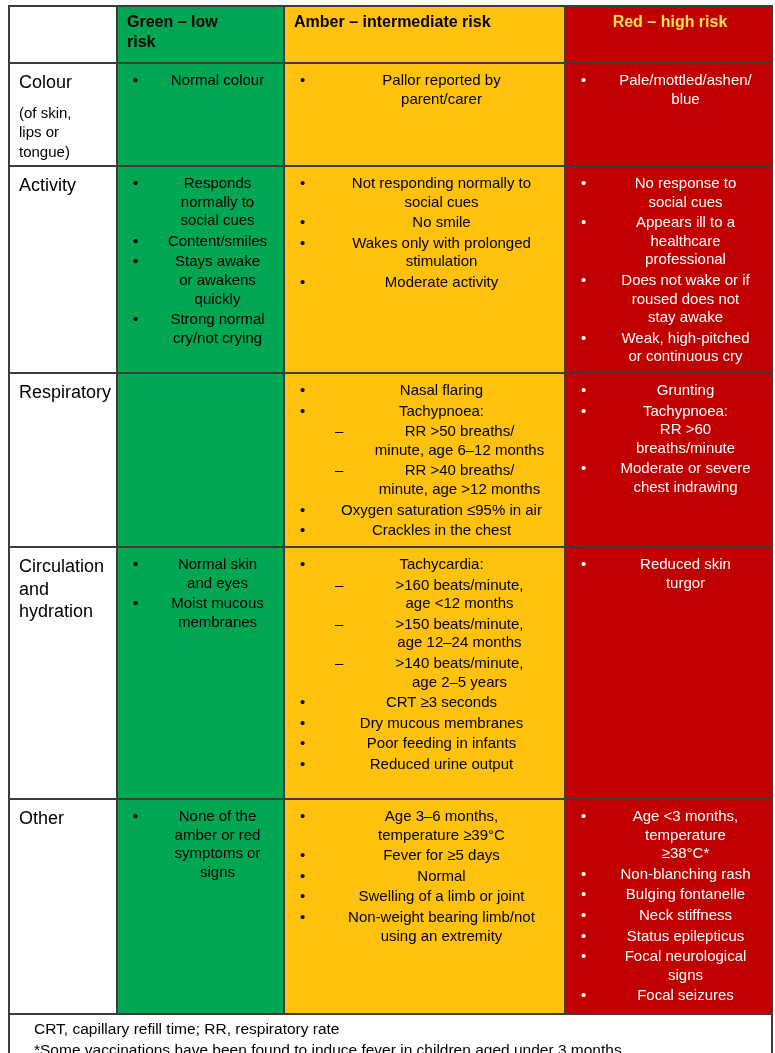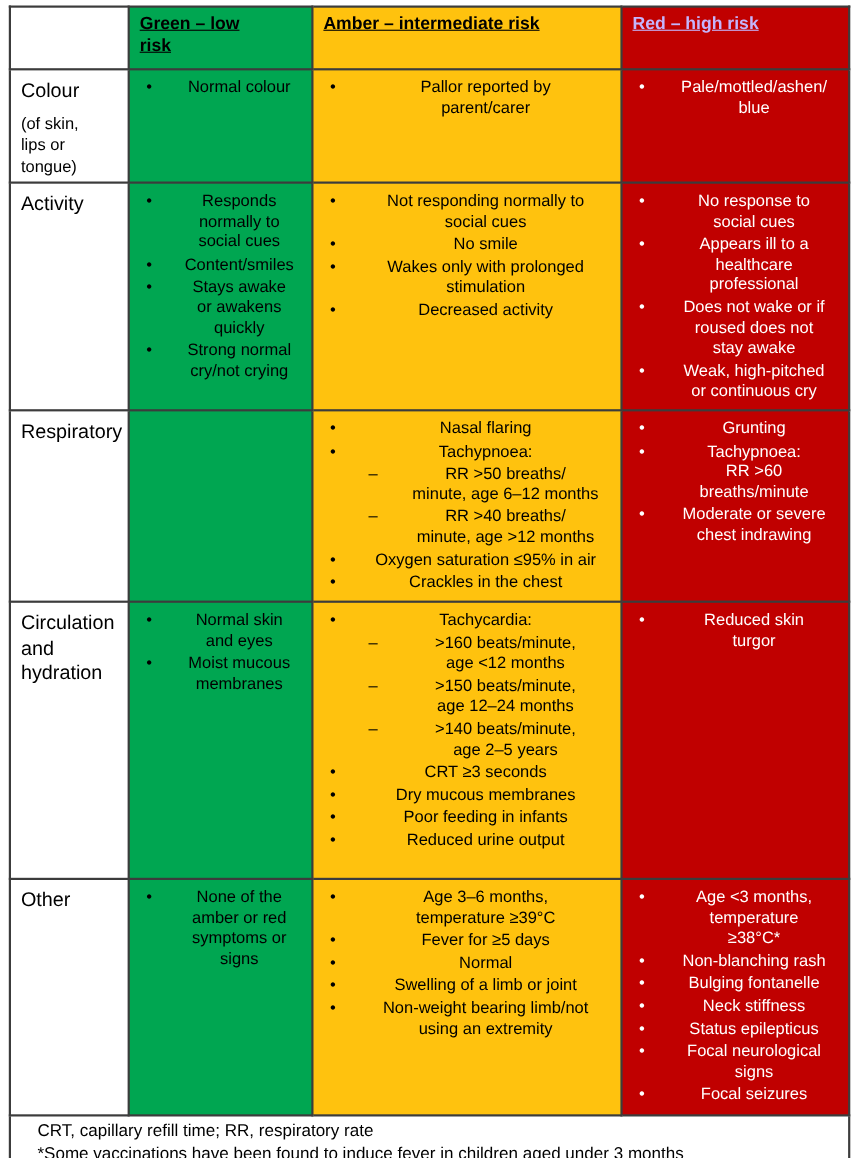--- a/index.html
+++ b/index.html
@@ -30,24 +30,24 @@
     padding:0;
   }
   thead th{
     text-align:left;
     font-size:16px;
     font-weight:bold;
     padding:5px 6px 4px 9px;
     line-height:1.25;
   }
   thead tr{height:57px;}
-  th .hwrap{white-space:pre-line;text-decoration:underline;}
+  th .hwrap{white-space:pre-line;}
   th.green{background:var(--green);color:#000;}
   th.amber{background:var(--amber);color:#000;}
-  th.red{background:var(--red);color:#c4b5fd;}
+  th.red{background:var(--red);color:#fde047;text-align:center;}
   td.green{background:var(--green);}
   td.amber{background:var(--amber);}
   td.red{background:var(--red);color:#fff;}
   td.rowhead{background:#fff;padding:7px 4px 4px 9px;}
   .rowhead .rh-title{font-size:18px;line-height:1.25;white-space:pre-line;}
   .rowhead .rh-note{font-size:15px;line-height:1.3;white-space:pre-line;margin-top:9px;}
   tbody tr:nth-child(1){height:95px;}
   tbody tr:nth-child(2){height:207px;}
   tbody tr:nth-child(3){height:174px;}
   tbody tr:nth-child(4){height:252px;}
@@ -181,21 +181,21 @@
                 <span class="mk">•</span>
                 <span class="tx">No smile</span>
               </div>
               <div class="li">
                 <span class="mk">•</span>
                 <span class="tx">Wakes only with prolonged
 stimulation</span>
               </div>
               <div class="li">
                 <span class="mk">•</span>
-                <span class="tx">Decreased activity</span>
+                <span class="tx">Moderate activity</span>
               </div>
             </div>
           </td>
           <td class="red">
             <div class="cellpad">
               <div class="li">
                 <span class="mk">•</span>
                 <span class="tx">No response to
 social cues</span>
               </div>

